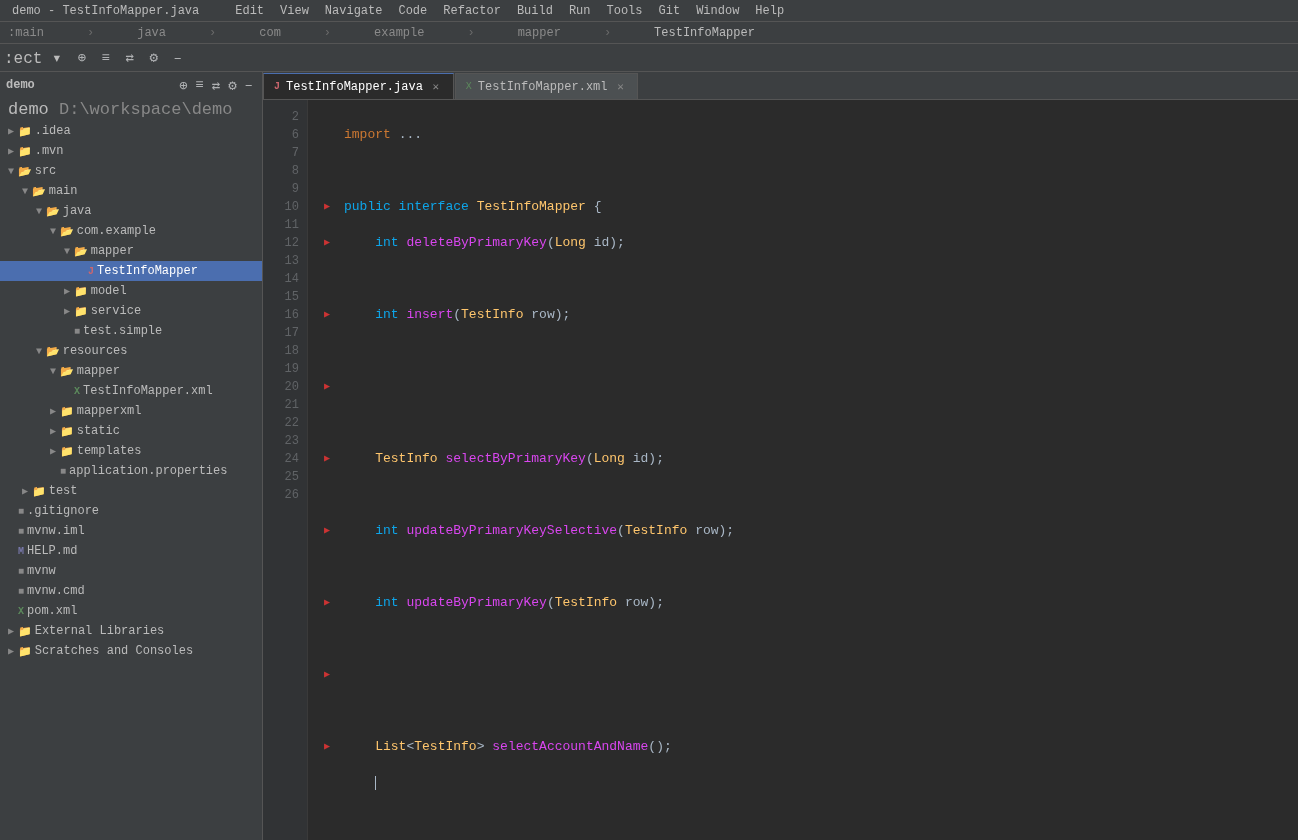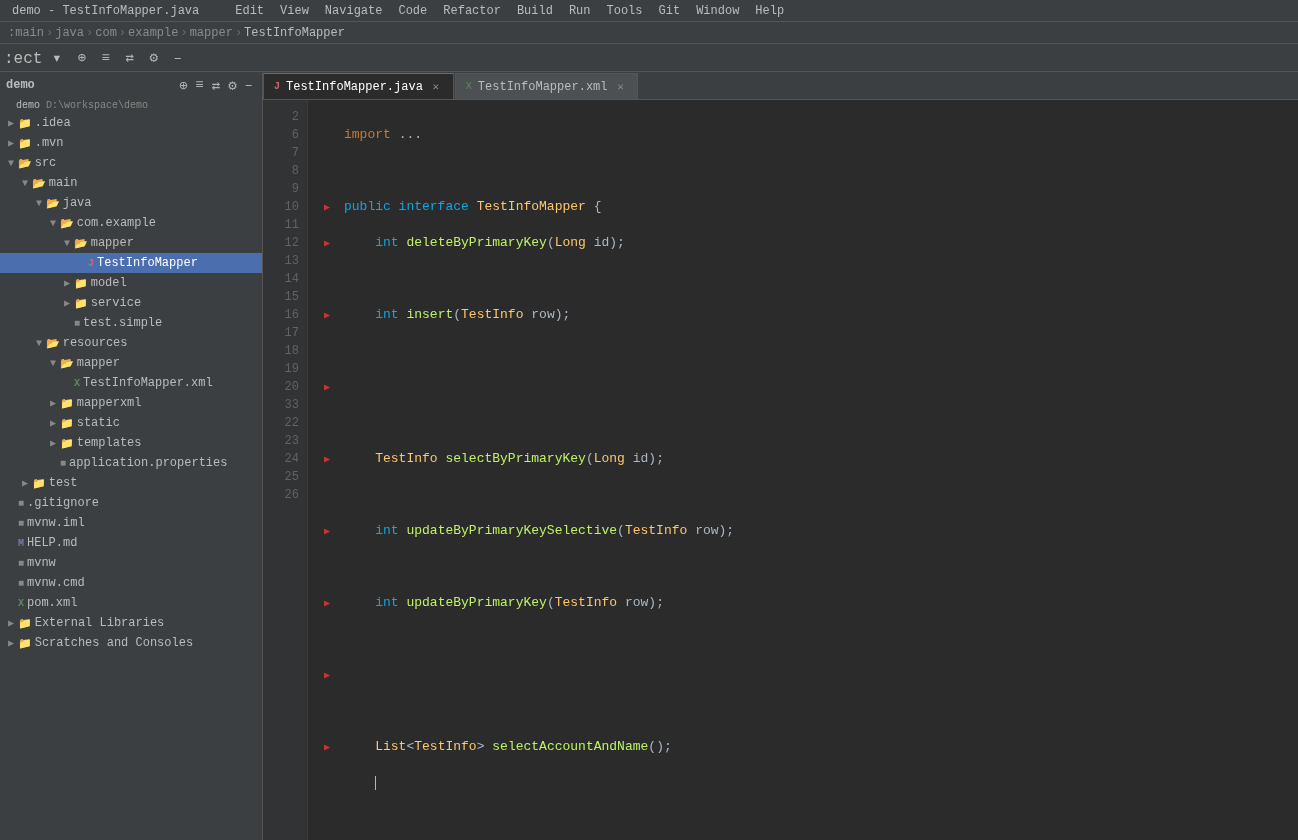--- a/index.html
+++ b/index.html
@@ -44,20 +44,21 @@
     .breadcrumb-bar {
       background: #3c3f41;
       display: flex;
       align-items: center;
       height: 22px;
       padding: 0 8px;
       border-bottom: 1px solid #555;
       flex-shrink: 0;
       font-size: 12px;
       color: #8a8a8a;
+      gap: 41px;
     }
     .breadcrumb-sep { margin: 0 2px; color: #6a6a6a; }
     .breadcrumb-item { color: #8a8a8a; cursor: pointer; }
     .breadcrumb-item.active { color: #bbbbbb; }
 
     
     .toolbar-row {
       background: #3c3f41;
       display: flex;
       align-items: center;
@@ -193,30 +194,30 @@
     .line-numbers .ln { display: block; height: 18px; }
 
     .code-content {
       flex: 1;
       padding: 8px 0 8px 16px;
       line-height: 18px;
       font-size: 13px;
       white-space: pre;
       overflow-x: auto;
     }
-    .code-line { display: flex; align-items: flex-start; height: 18px; }
+    .code-line { display: flex; align-items: flex-end; height: 18px; }
     .code-line .breakpoint-area { width: 20px; flex-shrink: 0; position: relative; }
     .bp-icon { color: #cc3333; font-size: 10px; }
     .code-text { }
 
     
     .kw { color: #0ea5e9; } 
     .ann { color: #bbbbbb; } 
     .type { color: #ffc66d; }
-    .method { color: #bef264; }
+    .method { color: #d946ef; }
     .plain { color: #a9b7c6; }
     .import-kw { color: #cc7832; }
 
     
     .gutter-icon { color: #cc3333; font-size: 10px; margin-right: 2px; }
 
     
     ::-webkit-scrollbar { width: 8px; height: 8px; }
     ::-webkit-scrollbar-track { background: #3c3f41; }
     ::-webkit-scrollbar-thumb { background: #595959; border-radius: 4px; }
@@ -306,21 +307,21 @@
         </div>
         <div class="sidebar-header-icons">
           <span class="sh-icon">⊕</span>
           <span class="sh-icon">≡</span>
           <span class="sh-icon">⇄</span>
           <span class="sh-icon">⚙</span>
           <span class="sh-icon">–</span>
         </div>
       </div>
 
-      <div style="padding: 2px 16px; font-size:10px; color:#888888; background:#3c3f41;">
+      <div style="padding: 2px 8px; font-size:17px; color:#888888; background:#3c3f41;">
         <span style="color:#bbbbbb;">demo</span>
         <span> D:\workspace\demo</span>
       </div>
 
       <div class="tree">
 
         <div class="tree-item">
           <span class="indent" style="width:4px;"></span>
           <span class="tree-expand">▶</span>
           <span class="icon folder-icon">📁</span>
@@ -538,21 +539,21 @@
           <span class="ln">11</span>
           <span class="ln">12</span>
           <span class="ln">13</span>
           <span class="ln">14</span>
           <span class="ln">15</span>
           <span class="ln">16</span>
           <span class="ln">17</span>
           <span class="ln">18</span>
           <span class="ln">19</span>
           <span class="ln">20</span>
-          <span class="ln">33</span>
+          <span class="ln">21</span>
           <span class="ln">22</span>
           <span class="ln">23</span>
           <span class="ln">24</span>
           <span class="ln">25</span>
           <span class="ln">26</span>
         </div>
         <div class="code-content">
 <div class="code-line">
   <span class="breakpoint-area"><span class="bp-icon"></span></span>
   <span class="code-text"><span class="import-kw">import</span> <span class="plain">...</span></span>

